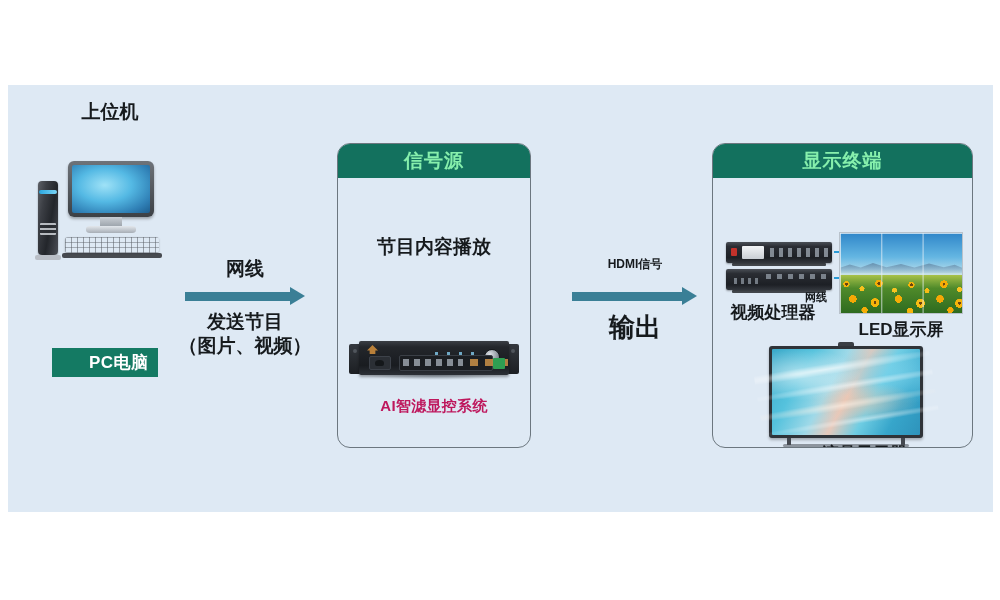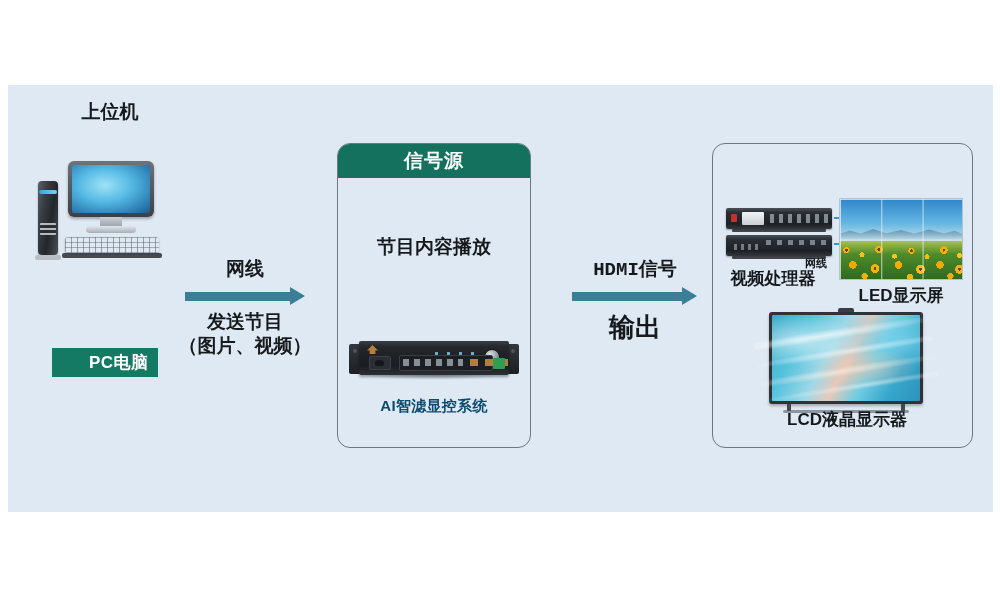--- a/index.html
+++ b/index.html
@@ -64,38 +64,38 @@
        border-top:9.5px solid transparent;border-bottom:9.5px solid transparent;
        border-left:15px solid #3a7f96;}
   .arrow-label{position:absolute;white-space:nowrap;text-align:center;
        font-weight:bold;color:#161a1d;}
 
   #a1{left:185px;top:292px;width:120px;}
   #a1-top{left:-3px;top:-36px;width:126px;font-size:19px;}
   #a1-bot{left:-38px;top:18px;width:196px;font-size:19px;line-height:1.25;}
 
   #a2{left:572px;top:292px;width:126px;}
-  #a2-top{left:-3px;top:-36px;width:132px;font-size:19px;font-family:Liberation Mono, monospace;}
+  #a2-top{left:-3px;top:-36px;width:132px;font-size:12px;}
   #a2-bot{left:-3px;top:18px;width:132px;font-size:26px;}
 
   
   .panel{position:absolute;border:1.4px solid #6c777f;border-radius:13px;
          background:#dee9f4;box-sizing:border-box;overflow:hidden;}
-  .panel-head{height:34px;background:#13715e;color:#ffffff;font-size:19px;
+  .panel-head{height:34px;background:#13715e;color:#86efac;font-size:19px;
          font-weight:bold;display:flex;align-items:center;justify-content:center;
          letter-spacing:1px;}
   .panel-body{position:relative;width:100%;}
 
   #panel-signal{left:337px;top:143px;width:194px;height:305px;}
   #panel-display{left:712px;top:143px;width:261px;height:305px;}
 
   #sig-text{position:absolute;left:0;right:0;top:56px;font-size:19px;
        text-align:center;font-weight:bold;color:#161a1d;}
   #sig-caption{position:absolute;left:0;right:0;top:219px;font-size:15px;
-       text-align:center;font-weight:bold;color:#0c4a6e;letter-spacing:.3px;}
+       text-align:center;font-weight:bold;color:#be185d;letter-spacing:.3px;}
 
   
   .rack{position:absolute;left:11px;top:163px;width:170px;height:38px;}
   .rack-ear-l,.rack-ear-r{position:absolute;top:3px;width:12px;height:30px;
        background:linear-gradient(#34383e,#1c1f23);border-radius:2px;}
   .rack-ear-l{left:0;} .rack-ear-r{right:0;}
   .rack-ear-l:before,.rack-ear-r:before{content:"";position:absolute;left:4px;top:5px;
        width:4px;height:4px;border-radius:50%;background:#50555c;}
   .rack-body{position:absolute;left:10px;right:10px;top:0;bottom:4px;
        background:linear-gradient(180deg,#3a3e44 0%,#23262b 18%,#191c20 72%,#2c3036 100%);
@@ -279,20 +279,21 @@
   </div>
 
   <div class="arrowwrap" id="a2" style="left:564px;top:207px;">
     <div class="arrow-line" style="width:110px;"></div>
     <div class="arrow-head" style="left:110px;"></div>
     <div class="arrow-label" id="a2-top">HDMI信号</div>
     <div class="arrow-label" id="a2-bot">输出</div>
   </div>
 
   <div class="panel" id="panel-display" style="left:704px;top:58px;">
+    <div class="panel-head">显示终端</div>
     <div class="panel-body" style="height:269px;">
 
       <div class="vp-wrap">
         <div class="vp vp1">
           <div class="vp-disp"></div>
           <div class="vp-row"></div>
           <div class="vp-foot"></div>
         </div>
         <div class="vp vp2">
           <div class="vp-row"></div>

